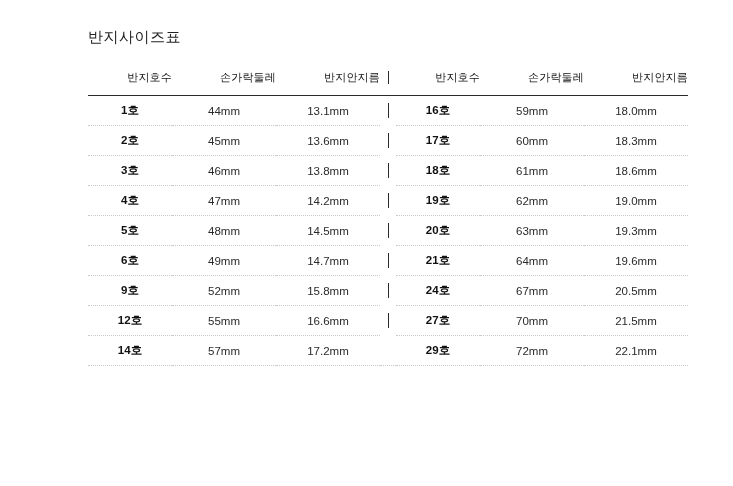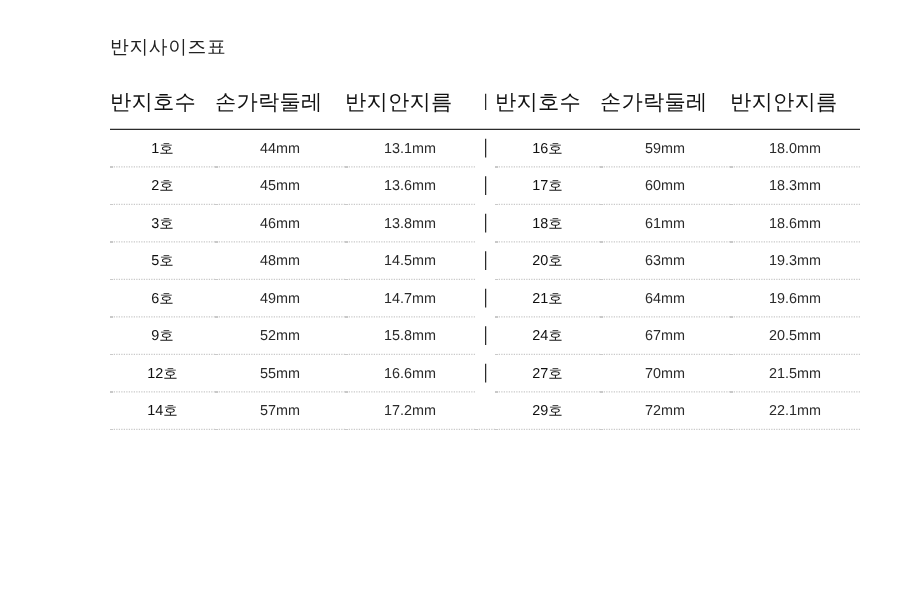--- a/index.html
+++ b/index.html
@@ -32,25 +32,25 @@
     border-collapse: collapse;
     width: 560px;
     table-layout: fixed;
   }
   table.size-table col.c-no { width: 84px; }
   table.size-table col.c-circ { width: 104px; }
   table.size-table col.c-dia { width: 104px; }
   table.size-table col.c-sep { width: 16px; }
 
   table.size-table th {
-    font-size: 17px;
+    font-size: 11px;
     font-weight: 400;
     color: #111;
     padding: 9px 0 10px 0;
-    text-align: left;
+    text-align: right;
     border-bottom: 1px solid #2b2b2b;
     letter-spacing: 0.2px;
   }
   table.size-table th.sep-col,
   table.size-table td.sep-col {
     border-bottom: 1px solid #2b2b2b;
   }
   table.size-table td.sep-col {
     border-bottom: none;
   }
@@ -58,21 +58,21 @@
     font-size: 11.5px;
     color: #2a2a2a;
     text-align: center;
     padding: 7px 0 7px 0;
     border-bottom: 1px dotted #c9c9c9;
   }
   table.size-table tbody tr:last-child td {
     border-bottom: 1px dotted #c9c9c9;
   }
   table.size-table tbody td.no-col {
-    font-weight: normal;
+    font-weight: bold;
     color: #111;
   }
   table.size-table tbody td.sep-col {
     border-bottom: none;
     position: relative;
   }
   .divider-bar {
     display: block;
     width: 1px;
     height: 15px;
@@ -144,20 +144,31 @@
           <td>46mm</td>
           <td>13.8mm</td>
           <td class="sep-col">
             <span class="divider-bar"></span>
           </td>
           <td class="no-col">18호</td>
           <td>61mm</td>
           <td>18.6mm</td>
         </tr>
         <tr>
+          <td class="no-col">4호</td>
+          <td>47mm</td>
+          <td>14.2mm</td>
+          <td class="sep-col">
+            <span class="divider-bar"></span>
+          </td>
+          <td class="no-col">19호</td>
+          <td>62mm</td>
+          <td>19.0mm</td>
+        </tr>
+        <tr>
           <td class="no-col">5호</td>
           <td>48mm</td>
           <td>14.5mm</td>
           <td class="sep-col">
             <span class="divider-bar"></span>
           </td>
           <td class="no-col">20호</td>
           <td>63mm</td>
           <td>19.3mm</td>
         </tr>

